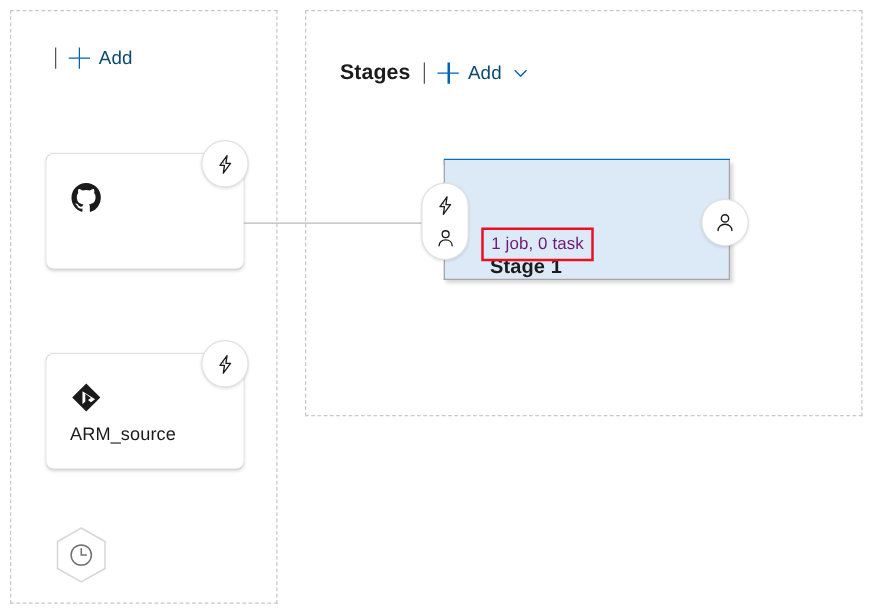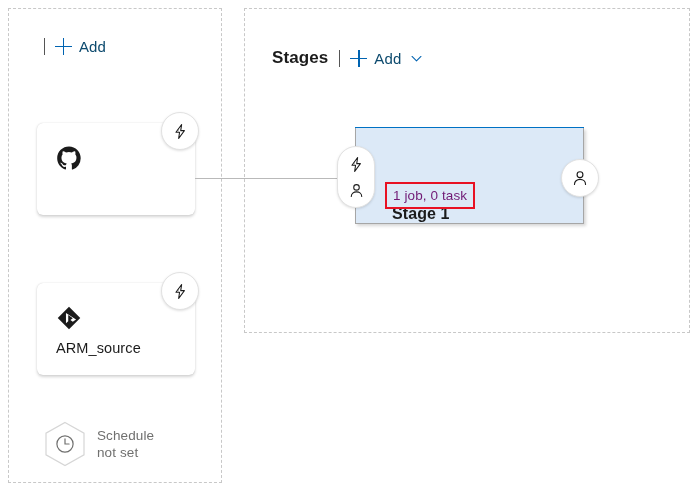--- a/index.html
+++ b/index.html
@@ -298,24 +298,20 @@
   </span>
 </div>
 
 <div id="schedule-row">
   <span id="schedule-hex">
     <svg width="46" height="48" viewBox="0 0 46 48" aria-hidden="true">
       <path fill="#ffffff" stroke="#d6d6d6" stroke-width="1.2" d="M23 2.4 42 13.2v21.6L23 45.6 4 34.8V13.2z"></path>
       <circle cx="23" cy="24" r="8.1" fill="none" stroke="#70706f" stroke-width="1.2"></circle>
       <path d="M23 18.9V24h4.1" fill="none" stroke="#70706f" stroke-width="1.2" stroke-linecap="round"></path>
     </svg>
-  </span>
-  <span id="schedule-text">
-    <span>Schedule</span><br>
-    <span>not set</span>
   </span>
 </div>
 
 <div class="panel" id="stages-panel"></div>
 
 <div class="panel-header" id="stages-header">
   <span class="panel-title">Stages</span>
   <span class="sep"></span>
   <span class="plus-icon"></span>
   <span class="add-label">Add</span>

